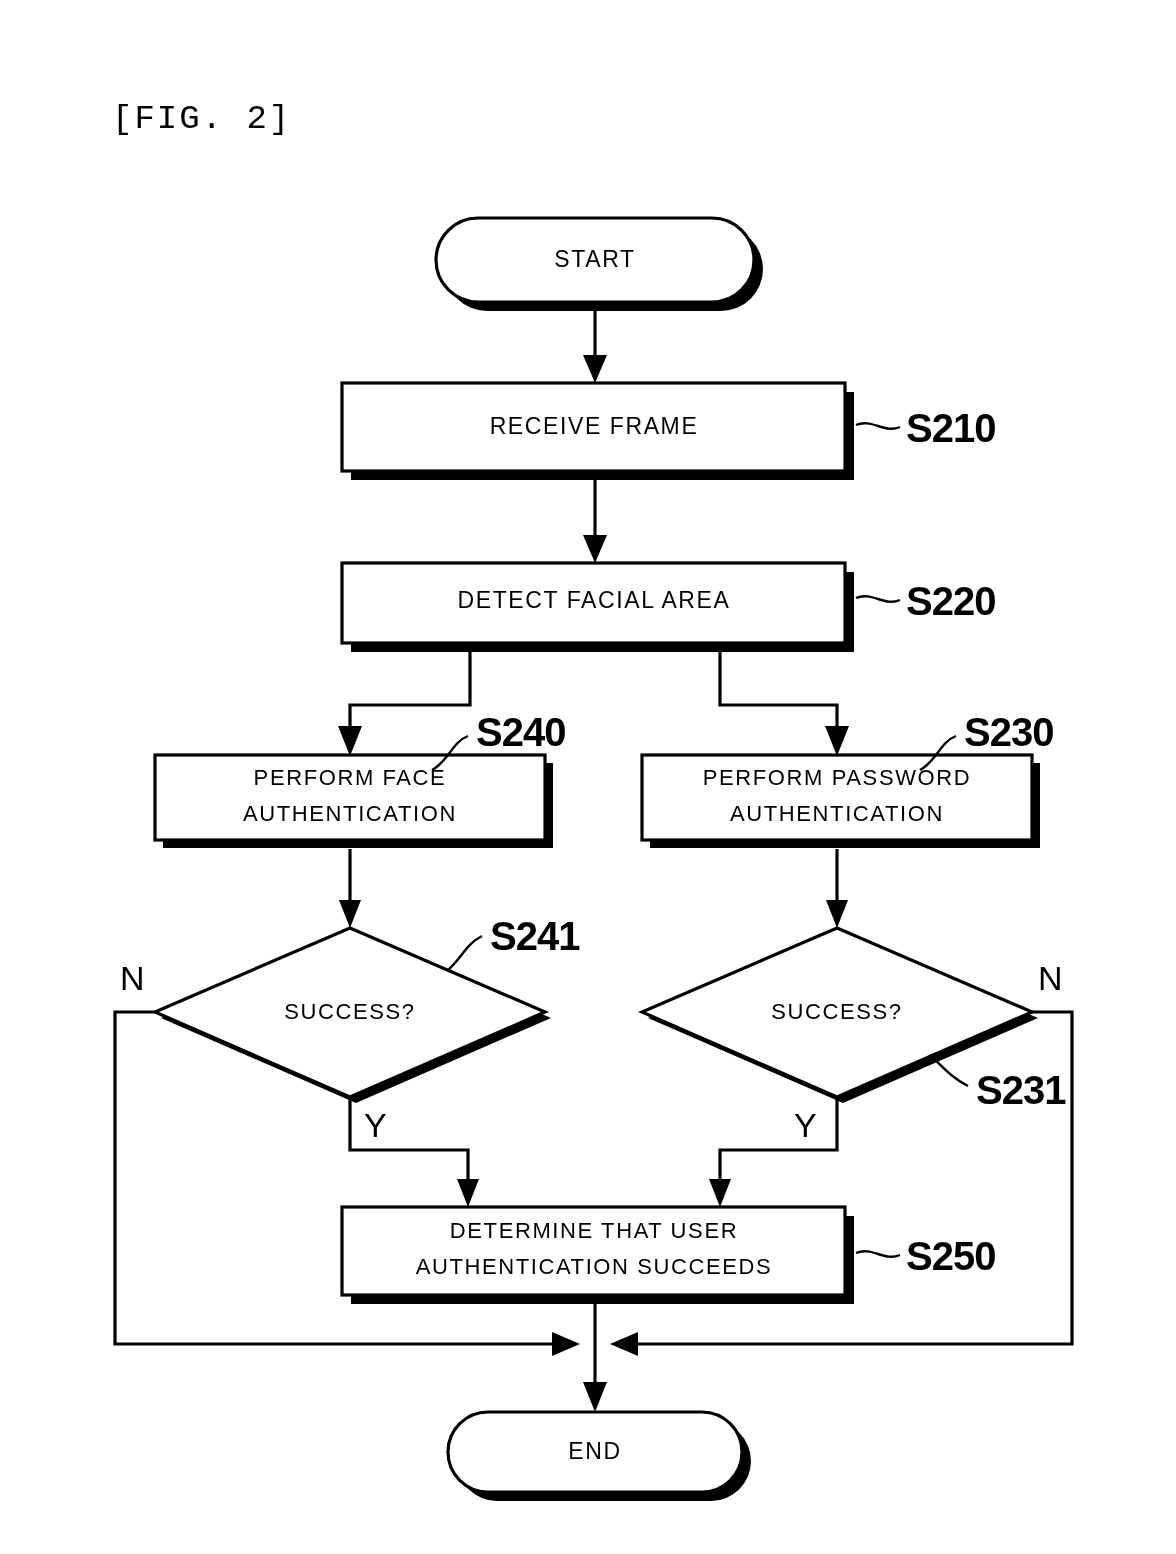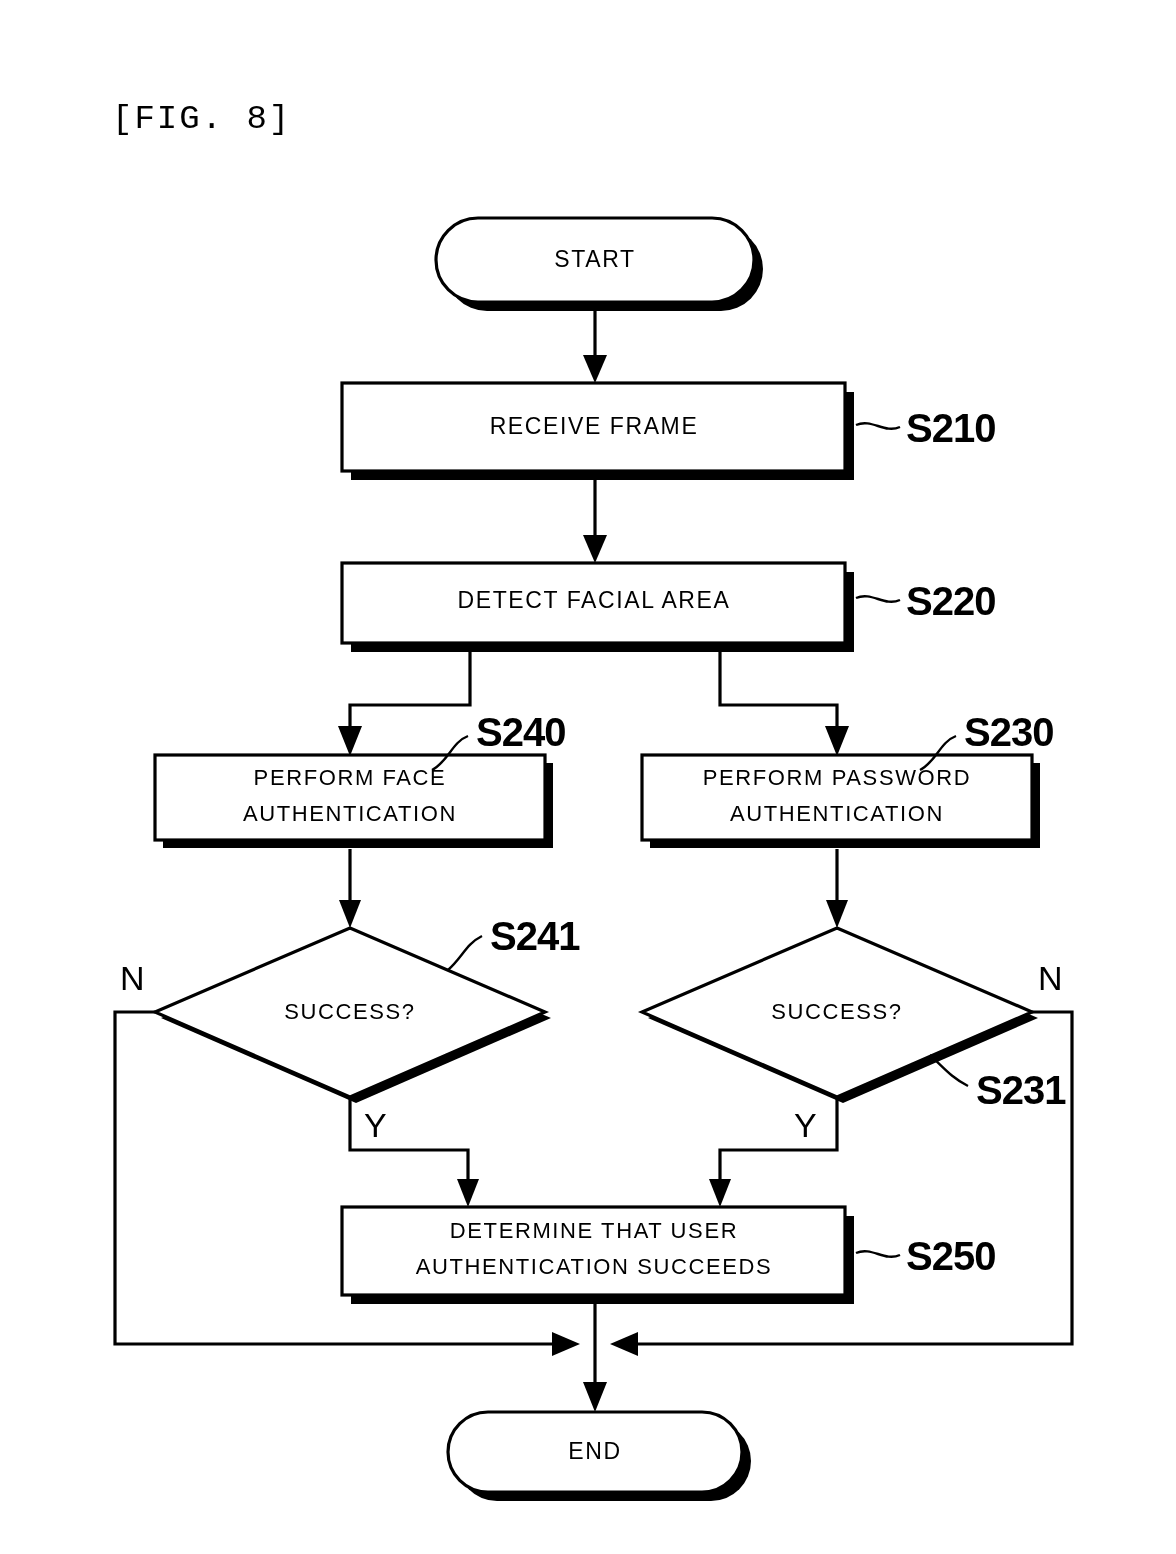--- a/index.html
+++ b/index.html
@@ -87,21 +87,21 @@
   .arrowhead {
     fill: #000000;
     stroke: none;
   }
 </style>
 </head>
 <body>
 
 <div id="figure-root">
 
-  <div class="fig-label">[FIG. 8]</div>
+  <div class="fig-label">[FIG. 2]</div>
 
   <svg class="flow" viewBox="0 0 1176 1554">
 
     <g>
       <path class="shadow" d="M 478,218 L 712,218 A 42,42 0 0 1 712,302 L 478,302 A 42,42 0 0 1 478,218 Z" transform="translate(9,9)"></path>
       <path class="shape-fill" d="M 478,218 L 712,218 A 42,42 0 0 1 712,302 L 478,302 A 42,42 0 0 1 478,218 Z"></path>
       <text class="node-text" x="595" y="261">START</text>
     </g>
 
     <g>

